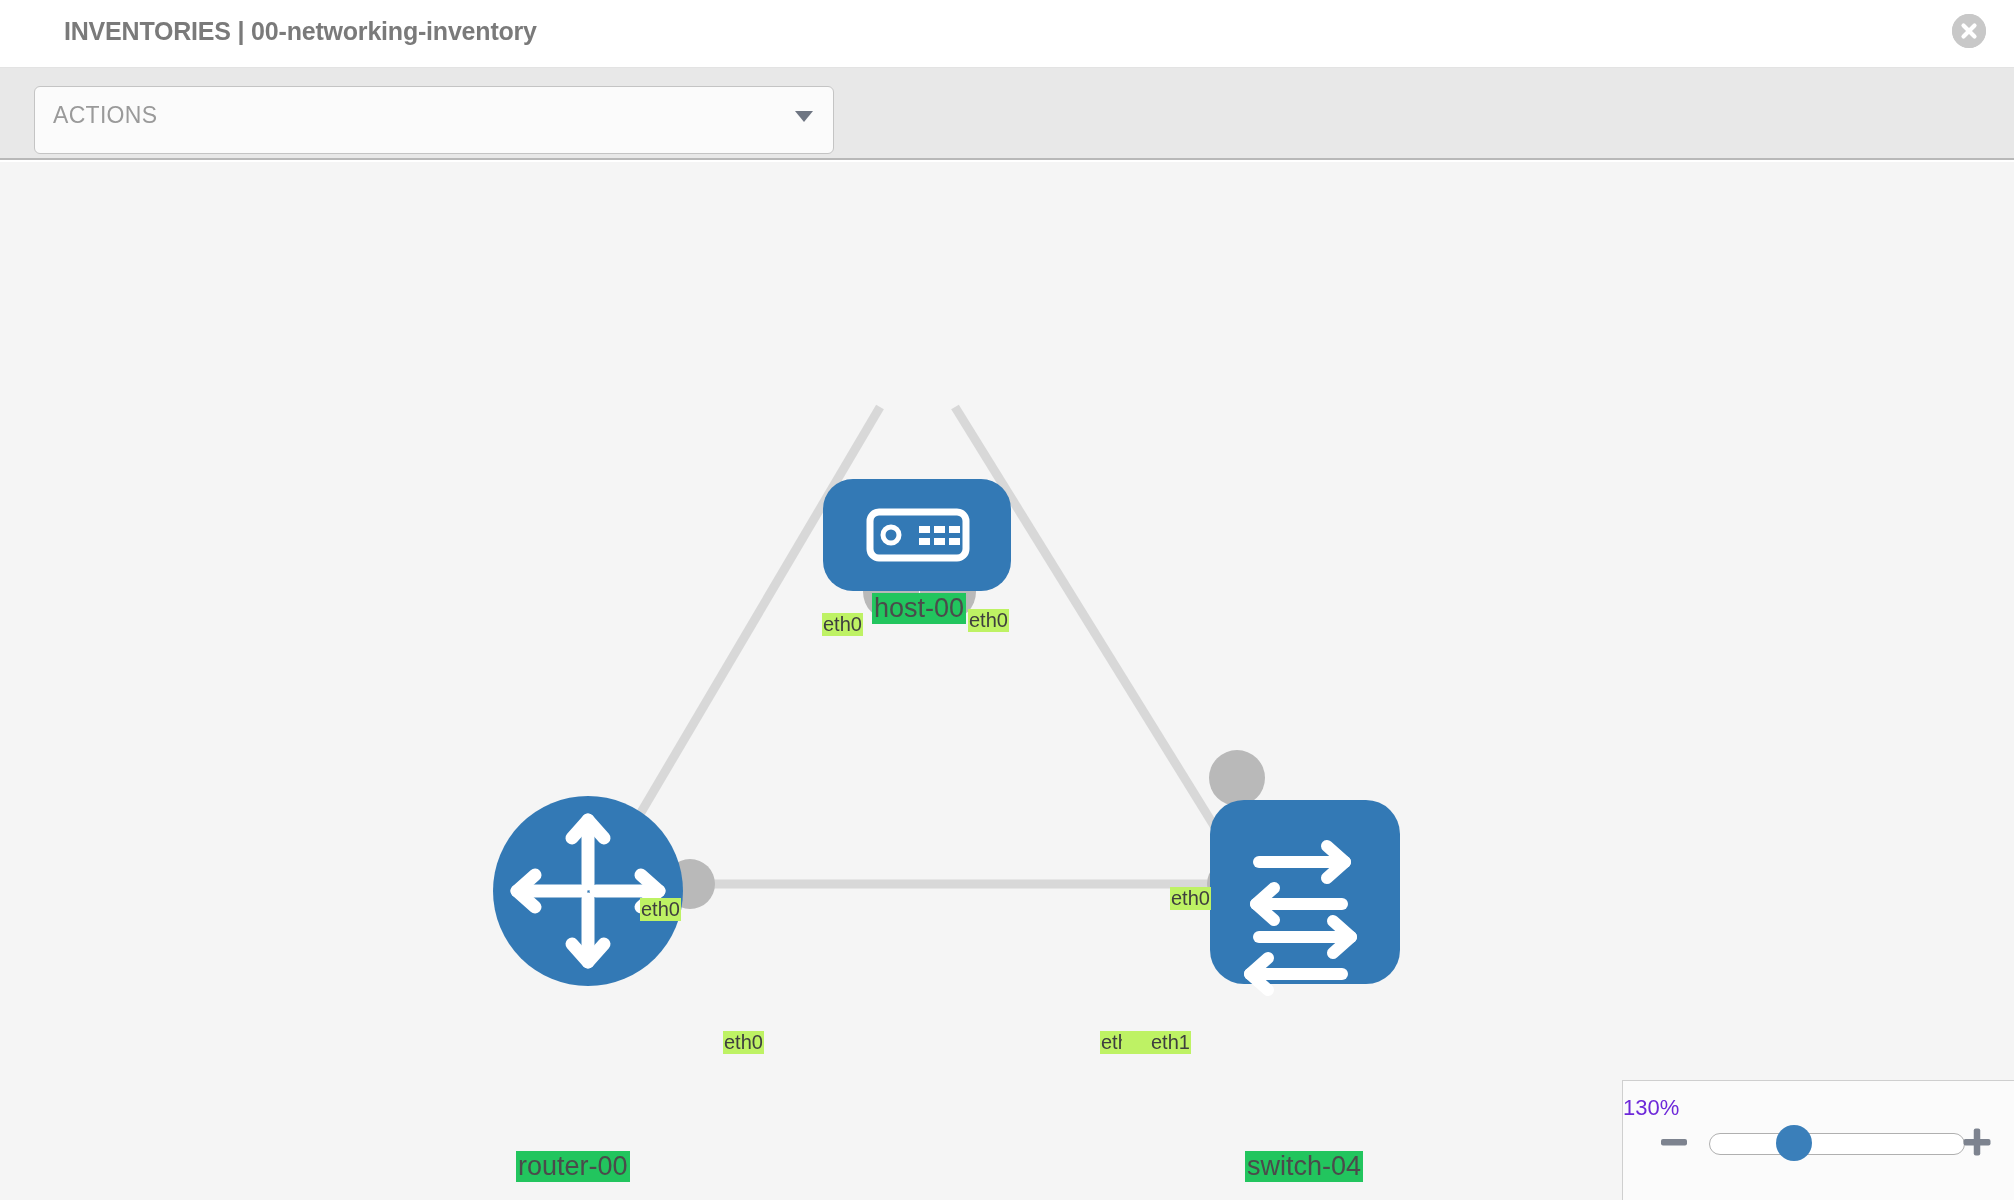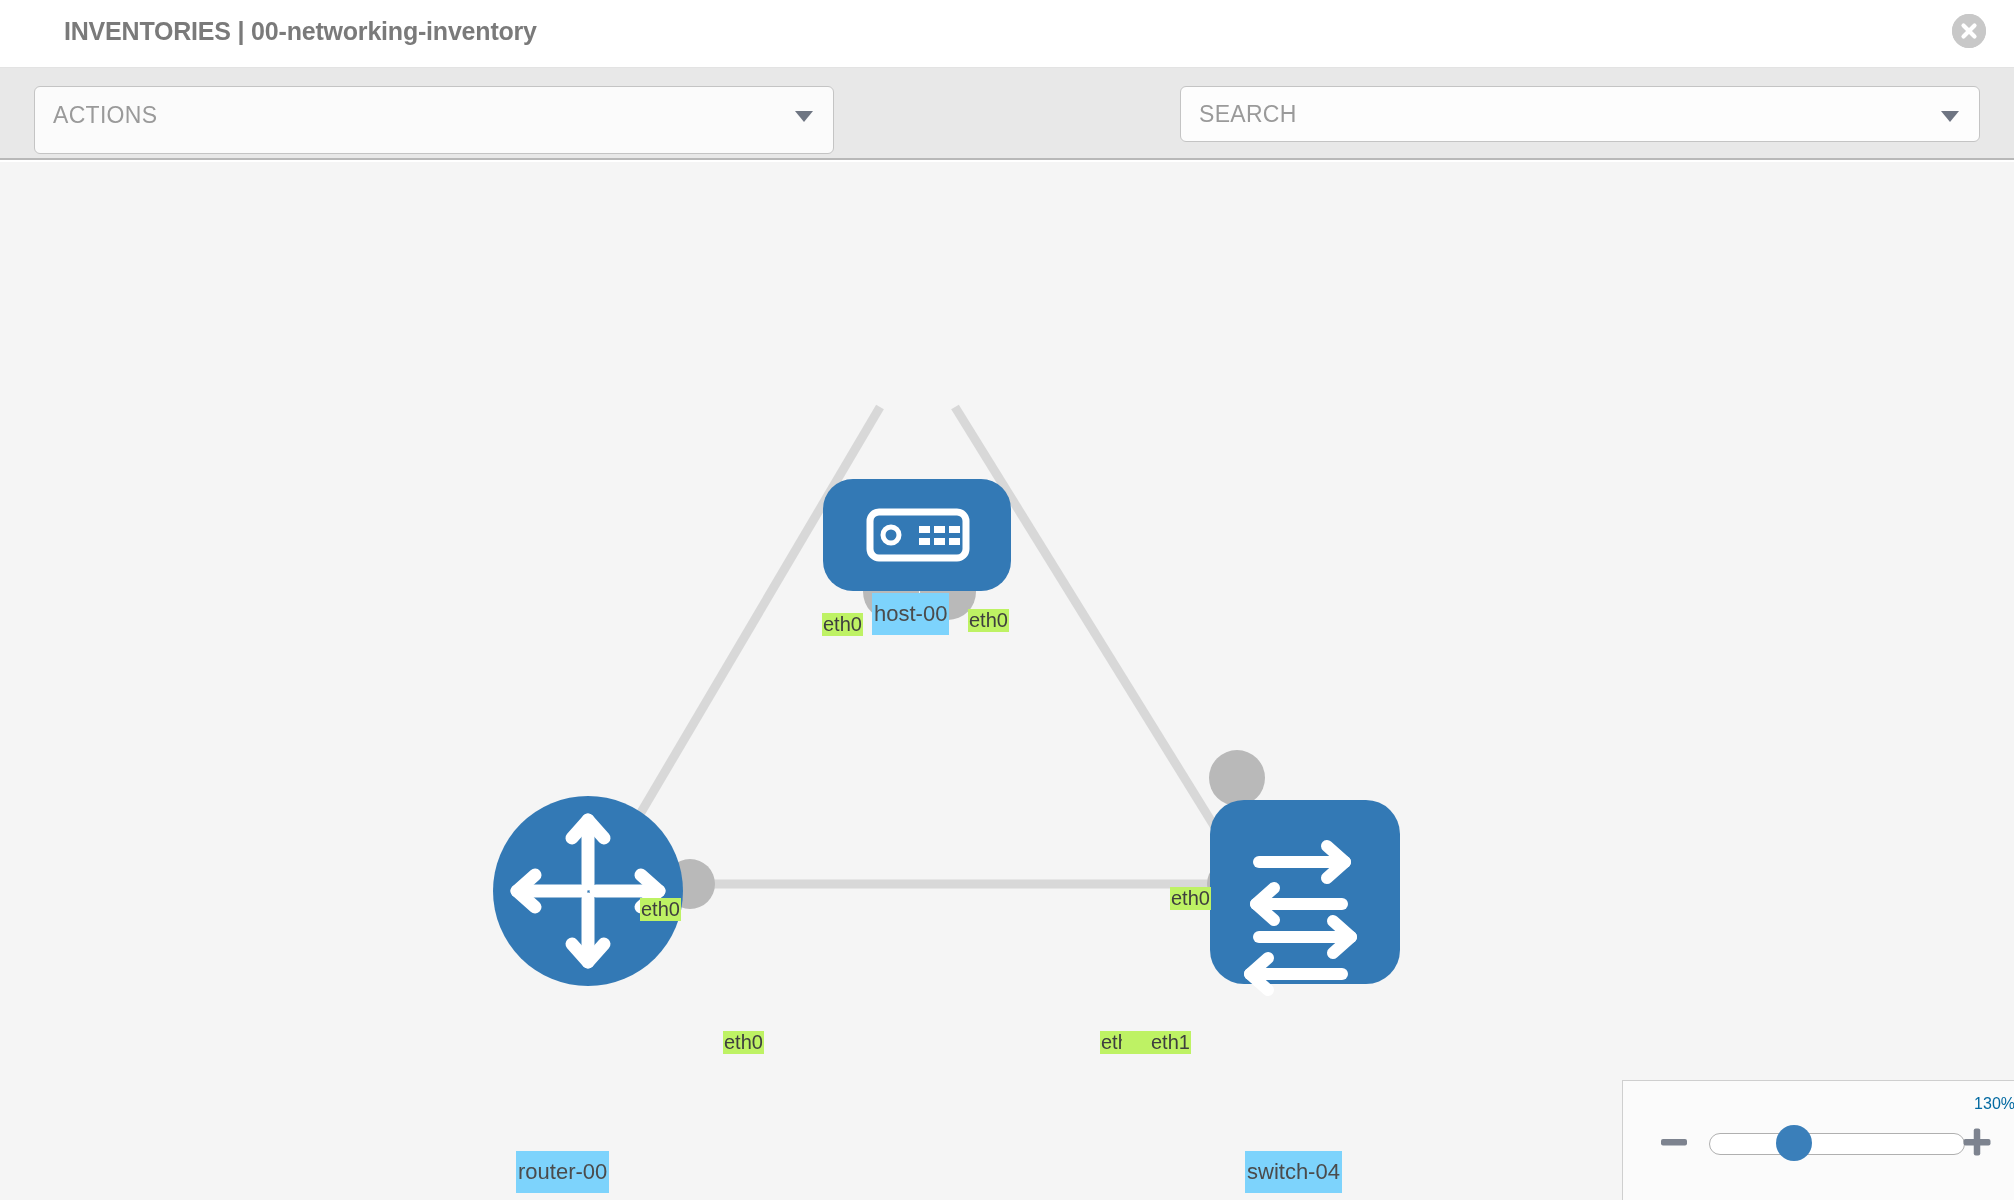--- a/index.html
+++ b/index.html
@@ -133,25 +133,25 @@
     left: 0; top: 162px;
     width: 2014px;
     height: 1038px;
     background: #f5f5f5;
     overflow: hidden;
   }
   .canvas svg { position: absolute; left: 0; top: 0; }
 
   .node-label {
     position: absolute;
-    font-size: 22px;
+    font-size: 27px;
     color: #4b4b4b;
-    background: #7dd3fc;
+    background: #22c55e;
     white-space: nowrap;
-    padding: 8px 2px;
+    padding: 0 2px;
   }
   .edge-label {
     position: absolute;
     font-size: 20px;
     color: #3e3e3e;
     background: #bef264;
     white-space: nowrap;
     padding: 0 1px;
   }
 
@@ -164,23 +164,23 @@
     height: 120px;
     background: #fbfbfb;
     border-top: 1px solid #cfcfcf;
     border-left: 1px solid #cfcfcf;
   }
   .zoom-pct {
     position: absolute;
     top: 14px;
     left: 0;
     width: 392px;
-    text-align: right;
-    font-size: 16px;
-    color: #0369a1;
+    text-align: left;
+    font-size: 22px;
+    color: #6d28d9;
   }
   .zoom-minus, .zoom-plus {
     position: absolute;
     top: 44px;
     width: 34px;
     height: 34px;
     cursor: pointer;
   }
   .zoom-minus { left: 34px; }
   .zoom-plus  { right: 20px; }
@@ -244,24 +244,20 @@
 
     <div class="tool-icon key">
       <svg width="44" height="44" viewBox="0 0 44 44">
         <circle cx="16" cy="16" r="9" fill="none" stroke="#808794" stroke-width="4.2"></circle>
         <path d="M21.5 21.5 L35 35" stroke="#808794" stroke-width="4.2" stroke-linecap="round"></path>
         <path d="M30 30 L35 26.5" stroke="#808794" stroke-width="4" stroke-linecap="round"></path>
         <path d="M34.5 34.5 L38.5 31" stroke="#808794" stroke-width="4" stroke-linecap="round"></path>
       </svg>
     </div>
 
-    <div class="search-box">
-      <input class="search-input" type="text" placeholder="SEARCH" style="">
-      <span class="caret"></span>
-    </div>
   </div>
 
   <div class="canvas">
 
     <svg width="2014" height="1038">
 
       <g>
         <line x1="880" y1="245" x2="600" y2="720" stroke="#d8d8d8" stroke-width="9"></line>
         <line x1="955" y1="245" x2="1255" y2="730" stroke="#d8d8d8" stroke-width="9"></line>
         <line x1="660" y1="722" x2="1240" y2="722" stroke="#d8d8d8" stroke-width="9"></line>

